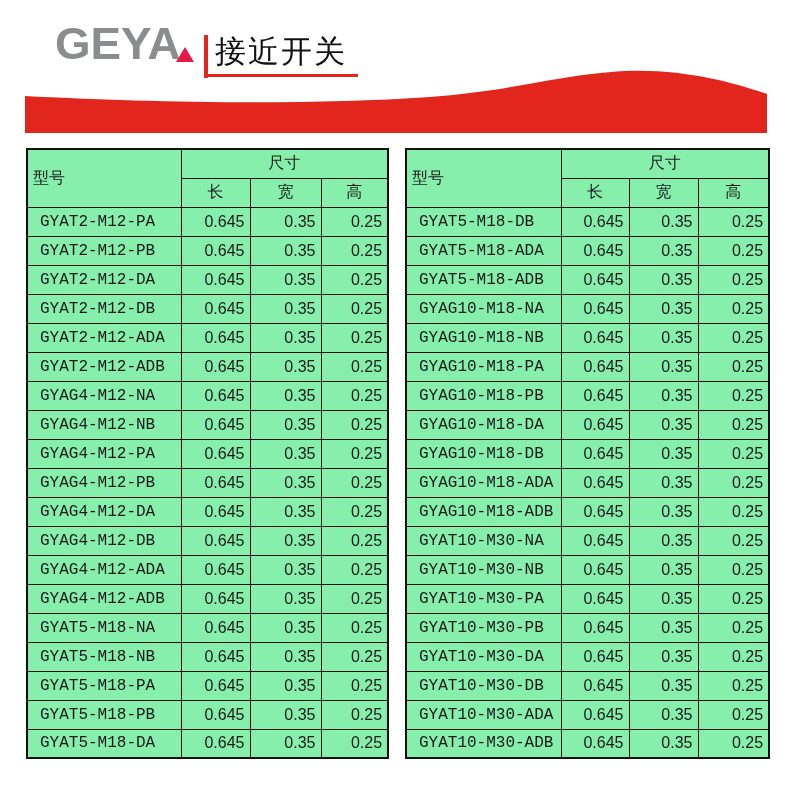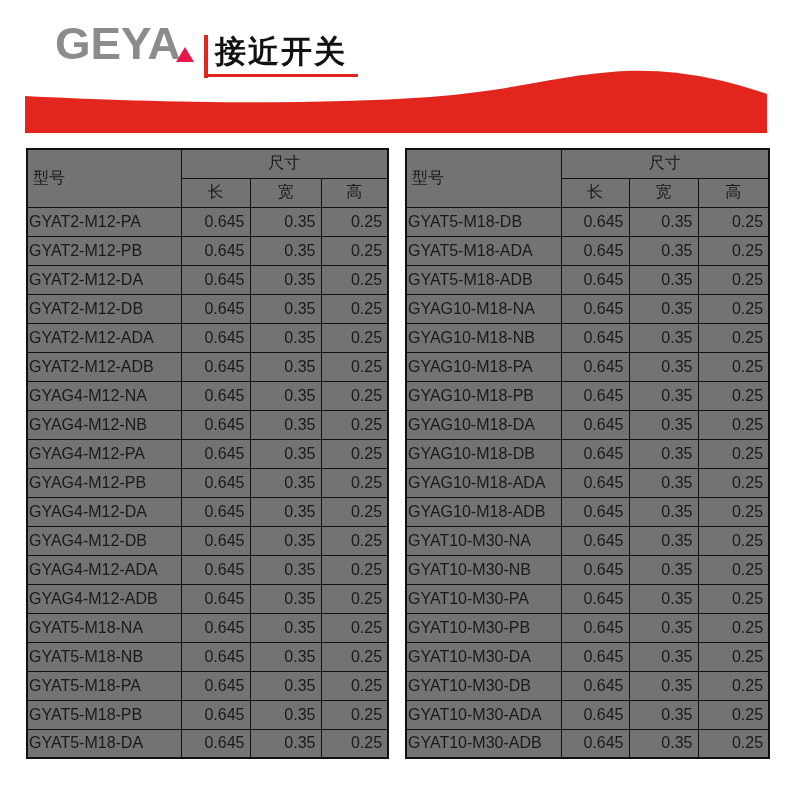--- a/index.html
+++ b/index.html
@@ -9,37 +9,37 @@
 
   
   .logo { position: absolute; left: 55px; top: 18px; width: 140px; height: 52px; }
   .logo-text { font-size: 44px; font-weight: 800; letter-spacing: 0px;
     color: #8a8c8e; line-height: 52px; transform: scaleX(1.04); transform-origin: left; display: inline-block; }
   .logo-tri { position: absolute; right: 1px; bottom: 8px; width: 0; height: 0;
     border-left: 9px solid transparent; border-right: 9px solid transparent;
     border-bottom: 15px solid #e8184a; }
   .title-sep { position: absolute; left: 204px; top: 35px; width: 4px; height: 43px; background: #e2261d; }
   .page-title { position: absolute; left: 215px; top: 31px; font-size: 31px;
-    font-weight: 700; color: #111; letter-spacing: 2px; }
+    font-weight: 400; color: #111; letter-spacing: 2px; }
   .title-underline { position: absolute; left: 204px; top: 74px; width: 154px; height: 3px; background: #e2261d; }
 
   
   .wave { position: absolute; left: 0; top: 0; width: 790px; height: 140px; }
 
   
   table.spec { position: absolute; top: 148px; border-collapse: collapse;
-    table-layout: fixed; background: #737373; }
+    table-layout: fixed; background: #86efac; }
   table.spec.left  { left: 26px;  width: 361px; }
   table.spec.right { left: 405px; width: 363px; }
   table.spec { border: 2px solid #111; }
   table.spec th, table.spec td { border: 1.5px solid #111; height: 29px;
     font-size: 16px; font-weight: 400; overflow: hidden; white-space: nowrap; }
   th.model-h { text-align: left; padding-left: 5px; vertical-align: middle; }
   th.size-h, th.dim-h { text-align: center; vertical-align: middle; margin-top: 16px; }
-  td.model { text-align: left; padding-left: 1px; }
+  td.model { text-align: left; padding-left: 12px; font-family: Liberation Mono, monospace; }
   td.num { text-align: right; padding-right: 5px; }
 </style>
 </head>
 <body>
 
 <div class="page">
 
   <div class="logo">
     <span class="logo-text">GEYA</span>
     <span class="logo-tri"></span>

